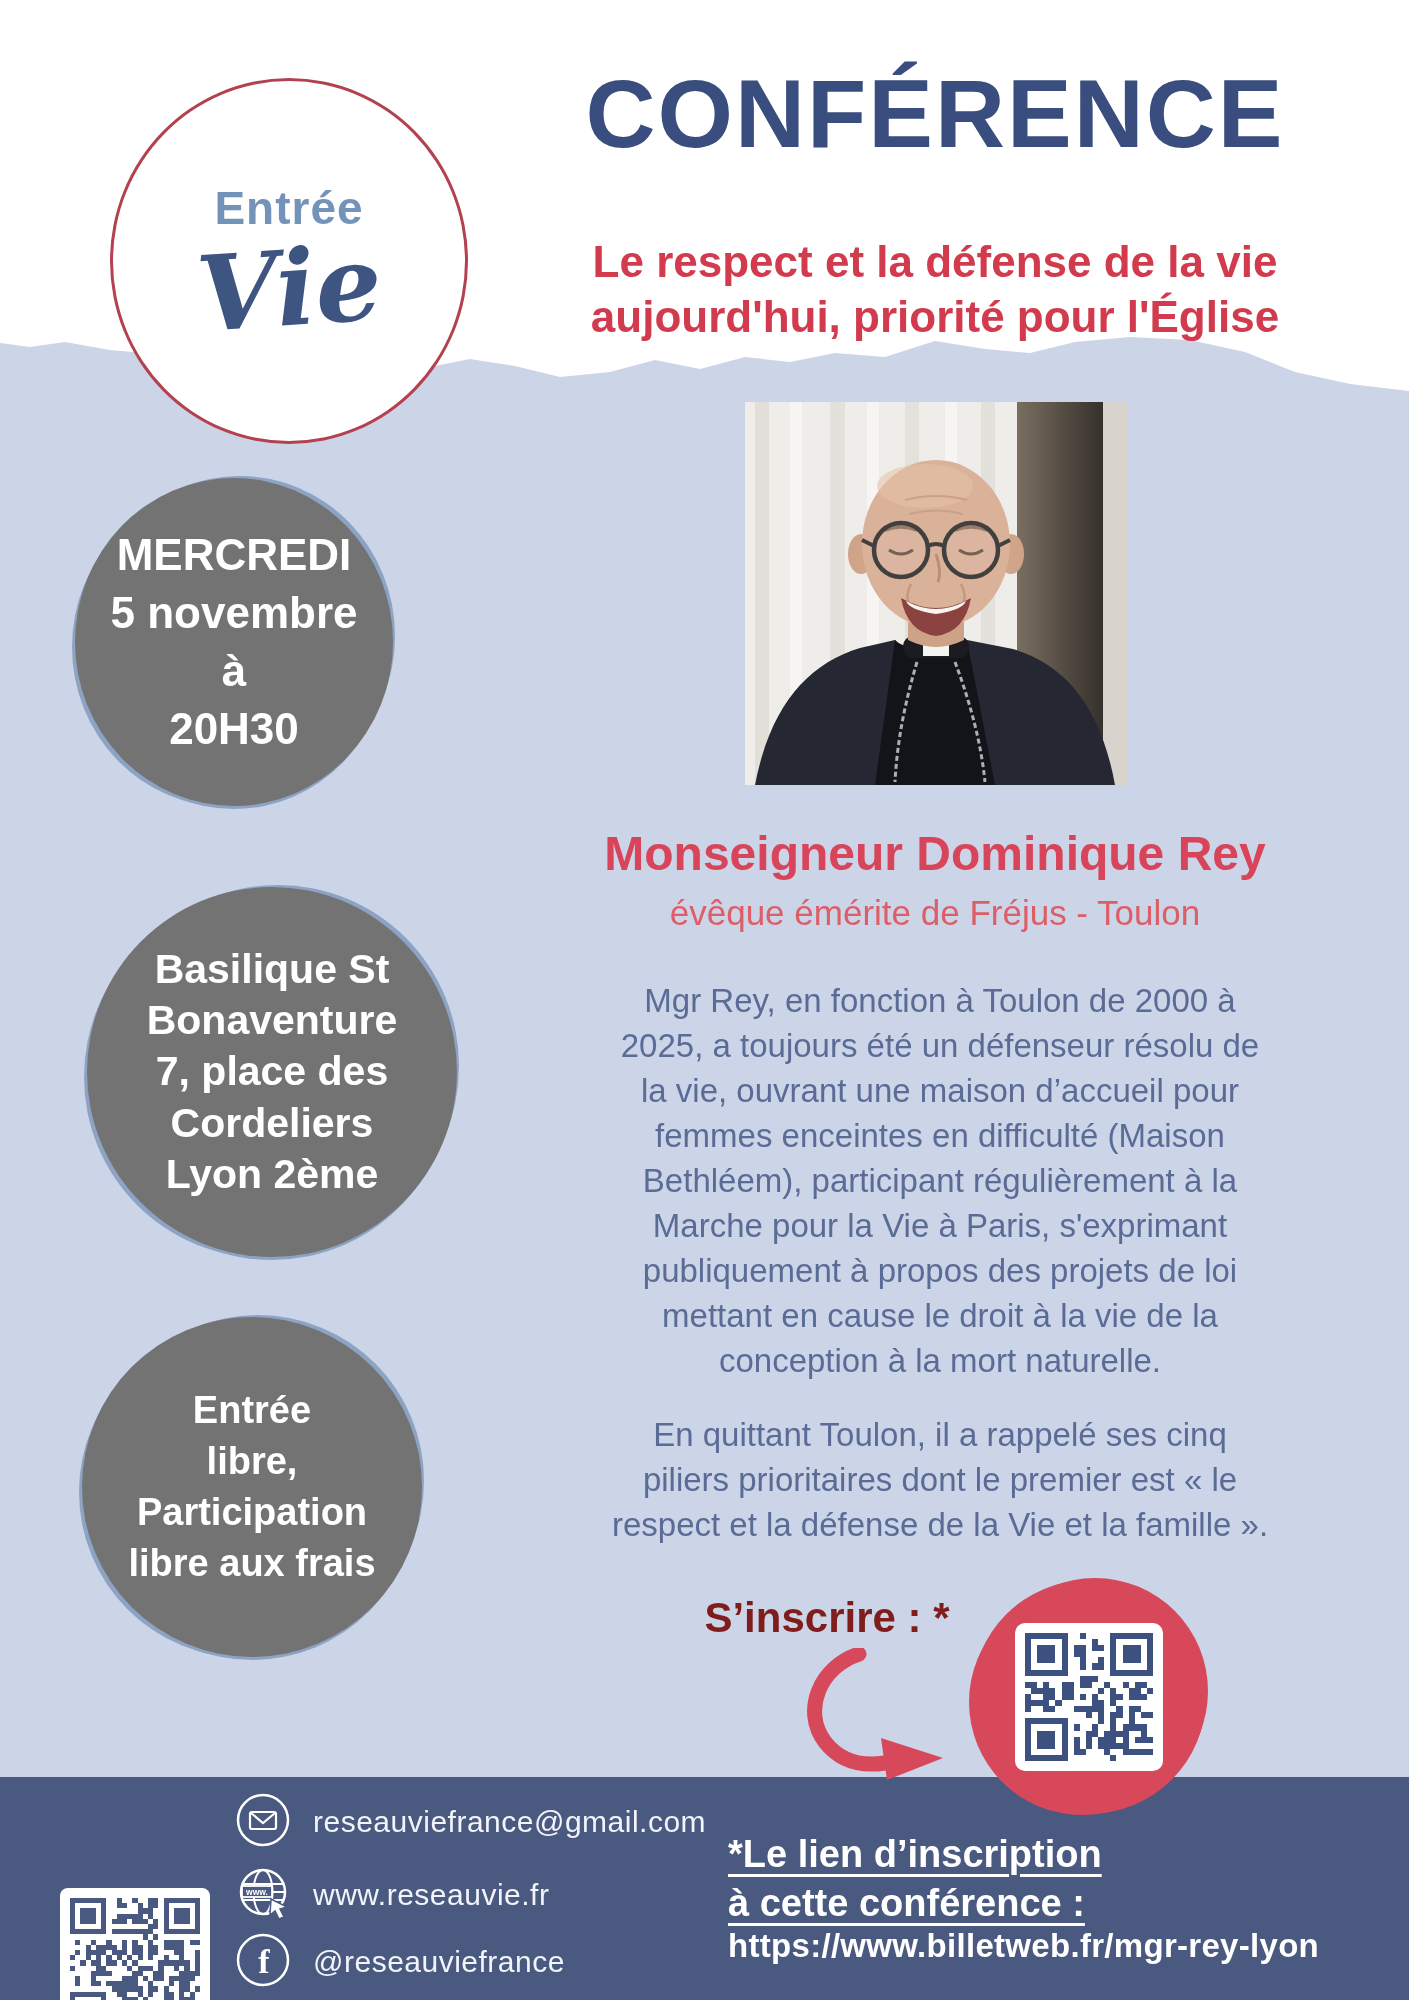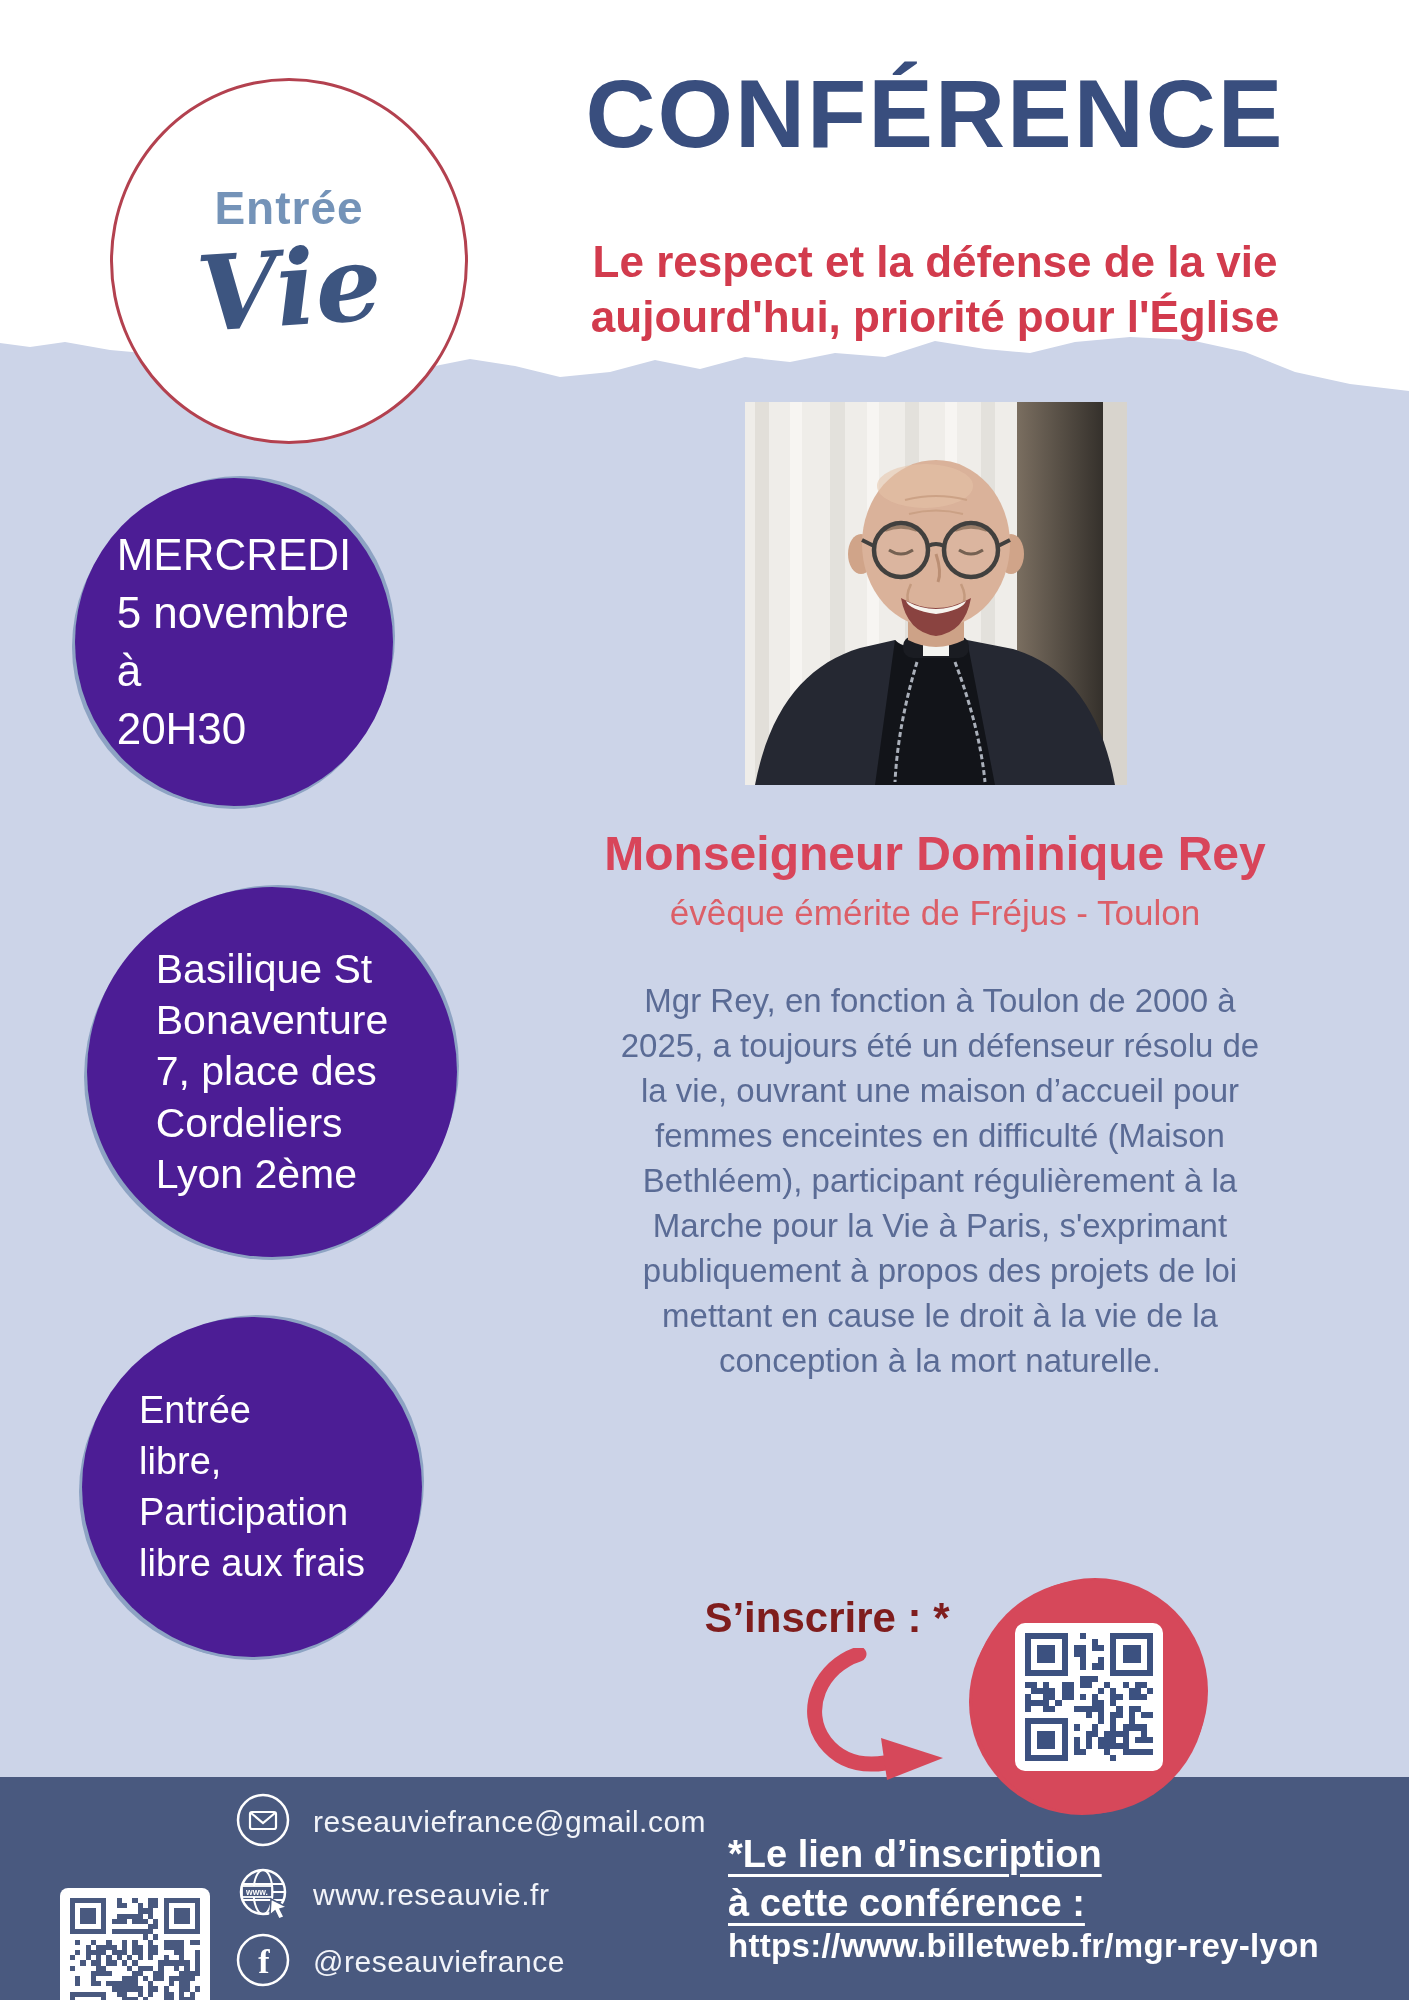--- a/index.html
+++ b/index.html
@@ -34,23 +34,23 @@
     position:absolute;left:470px;top:58px;width:930px;z-index:2;
     text-align:center;font-size:97px;font-weight:bold;color:#394e7e;letter-spacing:2px;
   }
   .subtitle{
     position:absolute;left:470px;top:206px;width:930px;z-index:2;
     text-align:center;font-size:44px;font-weight:bold;color:#d23b4d;
     line-height:1.26;white-space:pre-line;margin-top:28px;
   }
   
   .badge{
-    position:absolute;border-radius:50%;background:#4c1d95;z-index:2;
-    display:flex;align-items:center;justify-content:center;text-align:left;
-    color:#ffffff;font-weight:normal;white-space:pre-line;
+    position:absolute;border-radius:50%;background:#737373;z-index:2;
+    display:flex;align-items:center;justify-content:center;text-align:center;
+    color:#ffffff;font-weight:bold;white-space:pre-line;
     box-shadow:-7px 5px 0 -4px #8da3c3, 6px -6px 0 -4px #8da3c3, 0 8px 0 -5px #8da3c3;
   }
   .badge.b1{left:75px;top:478px;width:318px;height:328px;font-size:44px;line-height:1.32;}
   .badge.b2{left:87px;top:887px;width:370px;height:370px;font-size:41px;line-height:1.25;}
   .badge.b3{left:82px;top:1317px;width:340px;height:340px;font-size:38px;line-height:1.34;}
   
   .photo{position:absolute;left:745px;top:402px;width:382px;height:383px;z-index:2;overflow:hidden;}
   .photo svg{display:block;}
   
   .speaker-name{
@@ -193,20 +193,23 @@
   <div class="speaker-role">évêque émérite de Fréjus - Toulon</div>
   <div class="bio p1">Mgr Rey, en fonction à Toulon de 2000 à
 2025, a toujours été un défenseur résolu de
 la vie, ouvrant une maison d’accueil pour
 femmes enceintes en difficulté (Maison
 Bethléem), participant régulièrement à la
 Marche pour la Vie à Paris, s'exprimant
 publiquement à propos des projets de loi
 mettant en cause le droit à la vie de la
 conception à la mort naturelle.</div>
+  <div class="bio p2">En quittant Toulon, il a rappelé ses cinq
+piliers prioritaires dont le premier est « le
+respect et la défense de la Vie et la famille ».</div>
 
   <div class="register-label">S’inscrire : *</div>
   <div class="arrow">
     <svg width="155" height="132" viewBox="0 0 155 132" xmlns="http://www.w3.org/2000/svg">
       <path d="M 64,6 C 26,18 6,62 30,94 C 44,112 64,119 90,115" fill="none" stroke="#d6485a" stroke-width="15" stroke-linecap="round"></path>
       <polygon points="86,90 148,110 92,132" fill="#d6485a"></polygon>
     </svg>
   </div>
   <div class="qr-circle">
     <div class="qr-card"><svg xmlns="http://www.w3.org/2000/svg" viewBox="0 0 21 21" shape-rendering="crispEdges" width="100%" height="100%">

